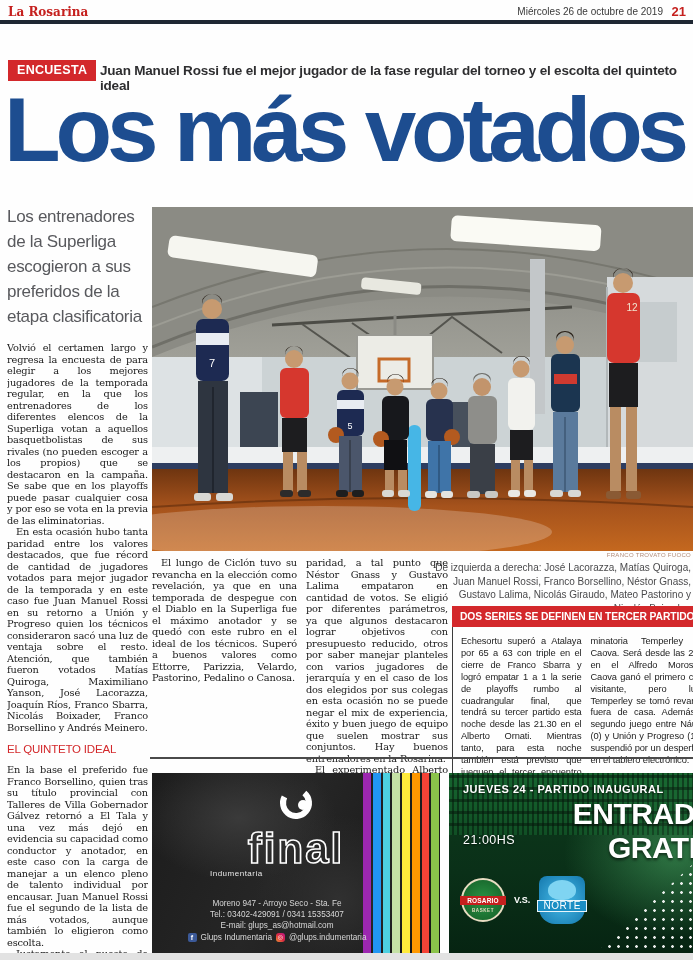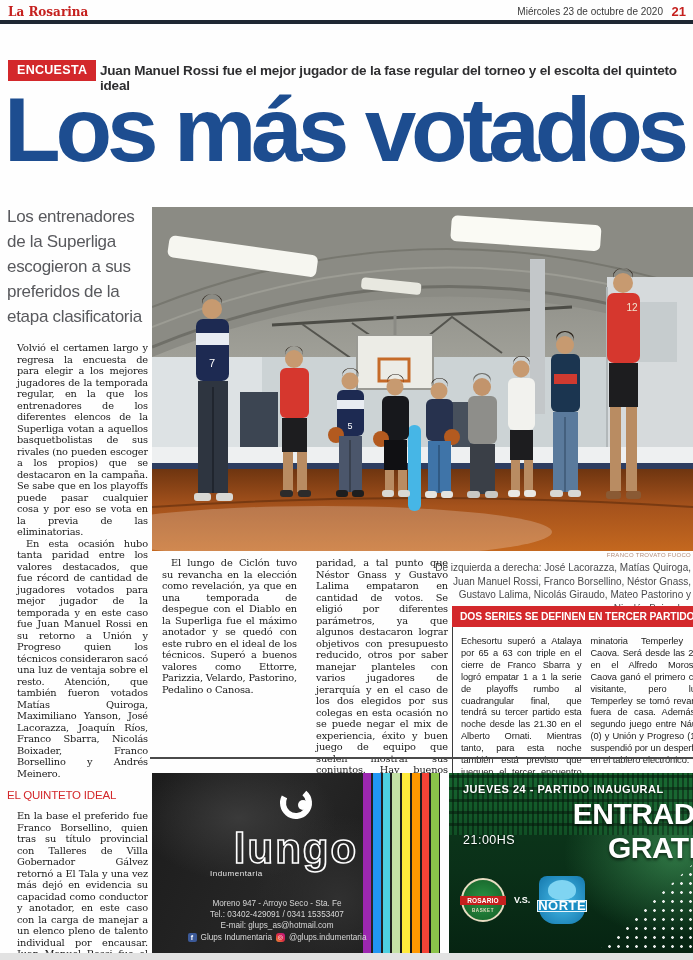--- a/index.html
+++ b/index.html
@@ -21,21 +21,21 @@
     color:#2e2e30; letter-spacing:-0.2px; }
   
   .headline { position:absolute; top:86px; left:4px; width:689px; color:#1d4d90;
     font-weight:bold; font-size:90px; letter-spacing:-5px; line-height:0.98;
     transform:scaleX(1.03); transform-origin:left top; white-space:nowrap; }
   
   .col1 { position:absolute; top:204px; left:7px; width:141px; height:750px; overflow:hidden; }
   .standfirst { font-size:17px; line-height:25px; color:#58595d; margin-bottom:13px;
     letter-spacing:-0.3px; }
   .bodytext p { font-family:"DejaVu Serif", serif; font-size:9.8px; line-height:11.5px;
-    text-align:justify; color:#191919; letter-spacing:-0.15px;margin-left:10px; }
+    text-align:justify; color:#191919; letter-spacing:-0.15px; }
   .bodytext p.ind { text-indent:9px; }
   .red-subhead { color:#d3282b; font-weight:normal; font-size:11.5px; margin:10px 0 9px;
     letter-spacing:-0.2px; }
   
   .photo { position:absolute; top:207px; left:152px; width:541px; height:344px; overflow:hidden;
     background:#8e8e88; }
   .photo svg { display:block; }
   .photo-credit { position:absolute; top:552px; left:443px; width:248px; text-align:right;
     font-size:6px; color:#b08a78; letter-spacing:.3px; }
   .caption { position:absolute; top:561px; left:428px; width:263px; text-align:right;
@@ -96,34 +96,34 @@
   .logo-rosario .band { position:absolute; top:16px; left:-3px; width:46px; background:#c5201e;
     color:#fff; font-size:6.5px; font-weight:bold; line-height:9px; letter-spacing:.2px; }
   .logo-rosario .sub { position:absolute; top:28px; left:0; width:40px; color:#e8ddc2;
     font-size:4.5px; font-weight:bold; letter-spacing:.6px; }
   .vs { color:#fff; font-weight:bold; font-size:9px; }
   .logo-norte { width:46px; height:48px; border-radius:8px 8px 16px 16px;
     background:radial-gradient(#49bdea,#1478ad); position:relative; text-align:center; }
   .logo-norte .bear { position:absolute; top:4px; left:9px; width:28px; height:20px;
     border-radius:50% 50% 45% 45%; background:#7fd4f2; }
   .logo-norte .band { position:absolute; top:24px; left:-2px; width:50px; background:#1b8ec4;
-    border:1px solid #e8f6fc; color:#fff; font-size:13px; font-weight:bold; line-height:10px;
+    border:1px solid #e8f6fc; color:#fff; font-size:10px; font-weight:normal; line-height:10px;
     letter-spacing:.5px; }
   .dots { position:absolute; right:0; bottom:0; width:120px; height:110px;
     background:radial-gradient(circle, rgba(255,255,255,.9) 1.1px, transparent 1.6px);
     background-size:9px 9px; clip-path:polygon(100% 0, 100% 100%, 0 100%); }
   .bottom-strip { position:absolute; top:953px; left:0; width:693px; height:7px; background:#e2e2e2; }
 </style>
 </head>
 <body>
 
 <div id="page">
 
   <div class="masthead">La Rosarina</div>
-  <div class="dateline">Miércoles 23 de octubre de 2020</div>
+  <div class="dateline">Miércoles 26 de octubre de 2019</div>
   <div class="pagenum">21</div>
   <div class="header-rule"></div>
 
   <div class="kicker-box">ENCUESTA</div>
   <div class="kicker-text">Juan Manuel Rossi fue el mejor jugador de la fase regular del torneo y el escolta del quinteto ideal</div>
 
   <div class="headline">Los más votados</div>
 
   <div class="col1">
     <div class="standfirst">Los entrenadores de la Superliga escogieron a sus preferidos de la etapa clasificatoria</div>
@@ -323,21 +323,21 @@
         <i style="background:#ffeb3b"></i>
         <i style="background:#ff9800"></i>
       <i style="background:#f44336"></i>
         <i style="background:#8bc34a"></i>
     </div>
     <div class="glups-logo-wrap">
       <svg class="glups-swirl" viewBox="0 0 40 40">
         <circle cx="20" cy="20" r="13" fill="none" stroke="#ffffff" stroke-width="6" stroke-dasharray="58 24" transform="rotate(-50 20 20)"></circle>
         <circle cx="27" cy="22" r="5" fill="#ffffff"></circle>
       </svg>
-      <div class="glups-word">lungo</div>
+      <div class="glups-word">final</div>
       <div class="glups-tag">Indumentaria</div>
     </div>
     <div class="glups-contact">
       <div>Moreno 947 - Arroyo Seco - Sta. Fe</div>
       <div>Tel.: 03402-429091 / 0341 15353407</div>
       <div>E-mail: glups_as@hotmail.com</div>
       <div class="glups-social">
         <span class="fb-ic">f</span>
         <span>Glups Indumentaria</span>
         <span class="ig-ic">◎</span>

